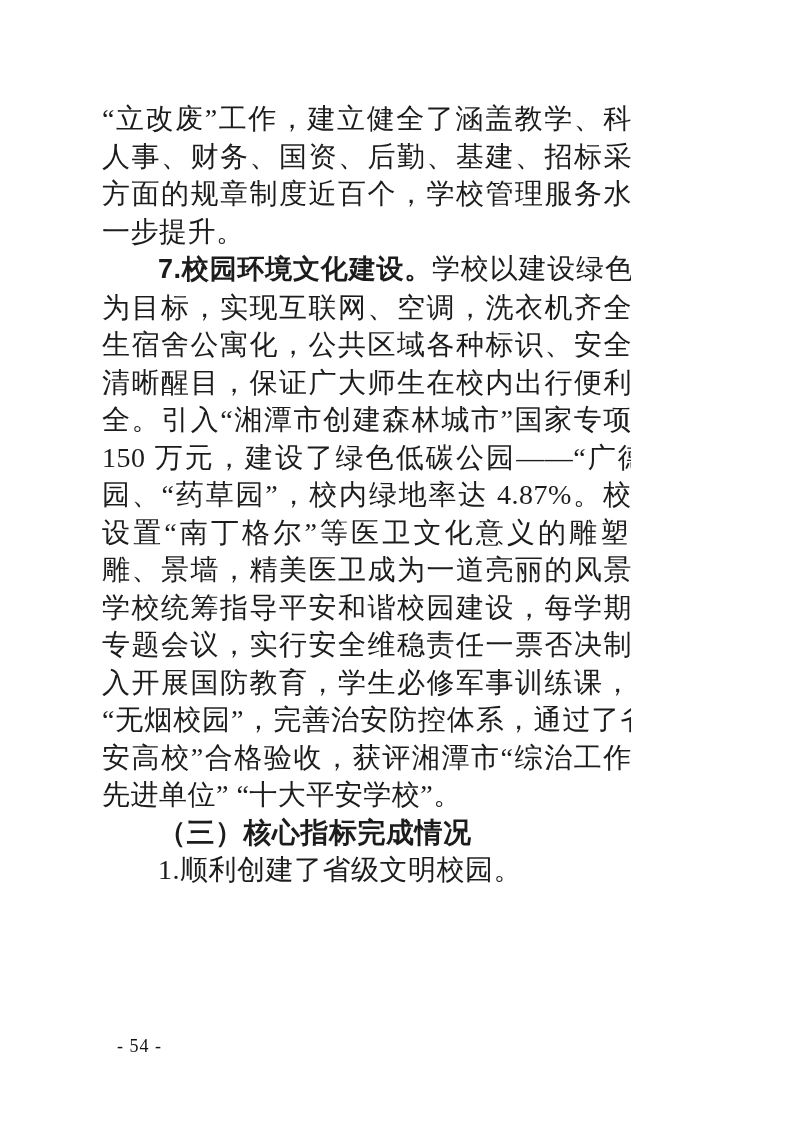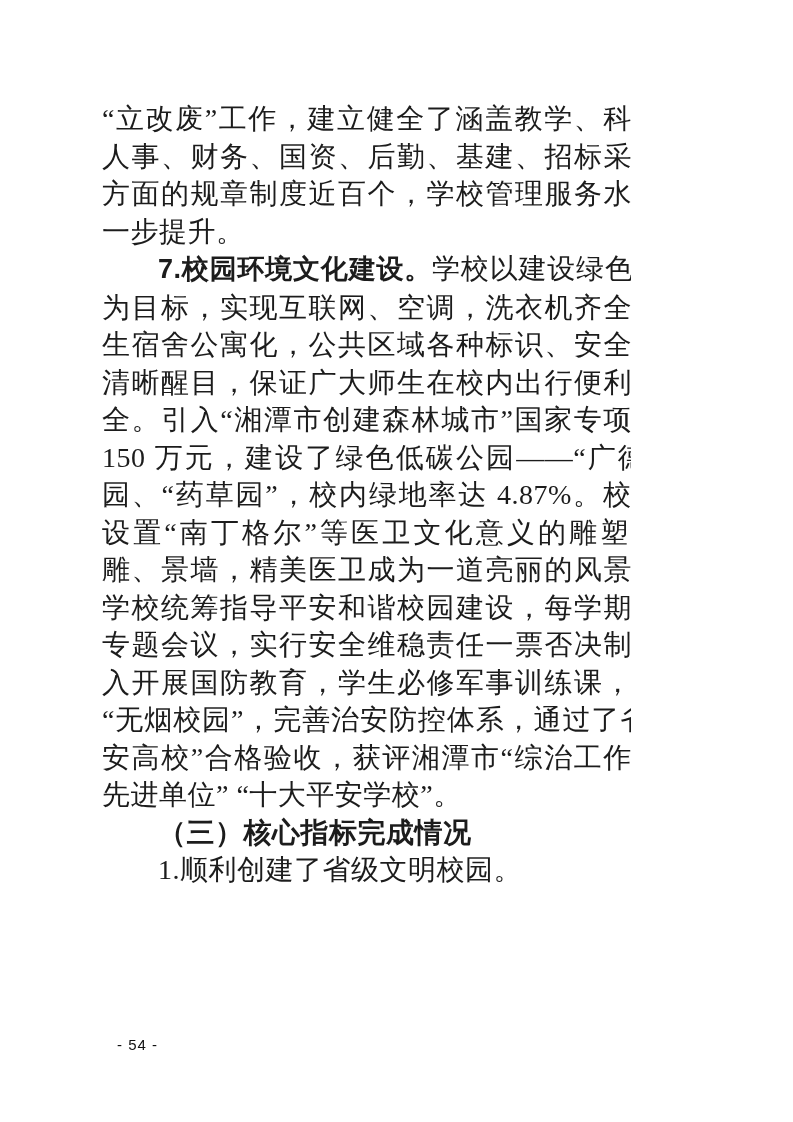--- a/index.html
+++ b/index.html
@@ -32,23 +32,23 @@
   }
   .lead-bold {
     font-weight: bold;
     font-family: "Liberation Sans", "DejaVu Sans", sans-serif;
     font-size: 27px;
   }
   .footer {
     position: absolute;
     left: 117px;
     top: 1036px;
-    font-size: 15px;
+    font-size: 18px;
     color: #111111;
-    font-family: Liberation Sans, sans-serif;
+    font-family: Liberation Serif, serif;
     letter-spacing: 1px;
   }
 </style>
 </head>
 <body>
 
 <div class="page">
   <div class="content">
     <p class="para noindent">“立改废”工作，建立健全了涵盖教学、科研、人事、财务、国资、后勤、基建、招标采购等方面的规章制度近百个，学校管理服务水平进一步提升。</p>
     <p class="para"><span class="lead-bold">7.校园环境文化建设。</span><span>学校以建设绿色校园为目标，实现互联网、空调，洗衣机齐全的学生宿舍公寓化，公共区域各种标识、安全警示清晰醒目，保证广大师生在校内出行便利、安全。引入“湘潭市创建森林城市”国家专项资金 150 万元，建设了绿色低碳公园——“广德”公园、“药草园”，校内绿地率达 4.87%。校园内设置“南丁格尔”等医卫文化意义的雕塑、浮雕、景墙，精美医卫成为一道亮丽的风景线。学校统筹指导平安和谐校园建设，每学期召开专题会议，实行安全维稳责任一票否决制。深入开展国防教育，学生必修军事训练课，建设“无烟校园”，完善治安防控体系，通过了省“平安高校”合格验收，获评湘潭市“综治工作考核先进单位” “十大平安学校”。</span></p>

